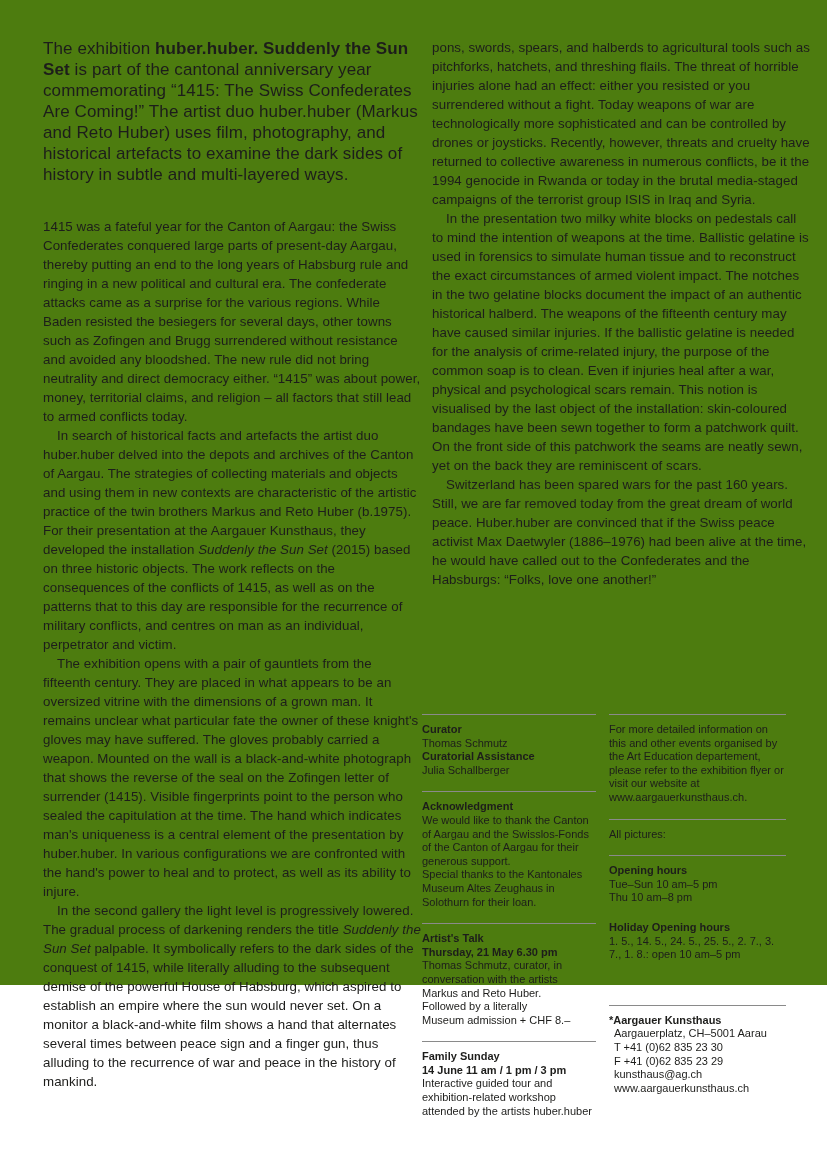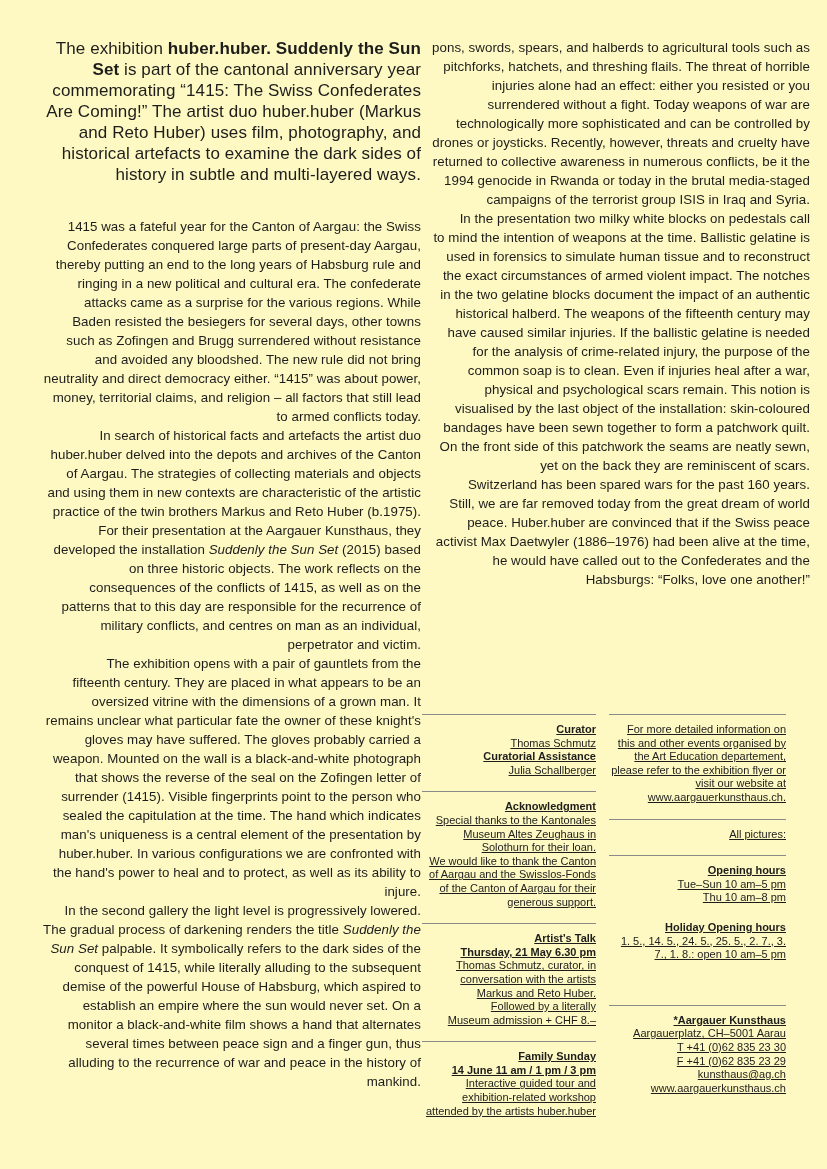--- a/index.html
+++ b/index.html
@@ -11,23 +11,22 @@
     width: 827px;
     height: 1169px;
     font-family: "Liberation Sans", sans-serif;
     color: #1d1d1b;
     position: relative;
     overflow: hidden;
   }
   .page {
     position: relative;
     width: 827px;
-    height: 1169px;
-    background: #fef9c3;
-    text-align: right;
+    height: 985px;
+    background: #4d7c0f;
   }
   .col-left {
     position: absolute;
     left: 43px;
     top: 38px;
     width: 378px;
   }
   .col-right {
     position: absolute;
     left: 432px;
@@ -62,21 +61,20 @@
     line-height: 13.6px;
   }
   .info-col.right {
     width: 177px;
     margin-left: 13px;
   }
   .block {
     border-top: 1.5px solid #8a8a8a;
     padding-top: 8px;
     margin-top: 14px;
-    text-decoration: underline;
   }
   .block:first-child { margin-top: 0; }
   .block.gap { margin-top: 43px; }
   .line { min-height: 13.6px; }
   .line.lgap { margin-top: 16px; }
   .block.hang .line { padding-left: 5px; }
   .block.hang .line:first-child { padding-left: 0; }
 </style>
 </head>
 <body>
@@ -100,22 +98,22 @@
     <div class="info-grid">
       <div class="info-col" id="info-left">
           <div class="block">
             <div class="line"><span class="b">Curator</span></div>
             <div class="line"><span>Thomas Schmutz</span></div>
             <div class="line"><span class="b">Curatorial Assistance</span></div>
             <div class="line"><span>Julia Schallberger</span></div>
           </div>
           <div class="block">
             <div class="line"><span class="b">Acknowledgment</span></div>
+            <div class="line"><span>We would like to thank the Canton of Aargau and the Swisslos-Fonds of the Canton of Aargau for their generous support.</span></div>
             <div class="line"><span>Special thanks to the Kantonales Museum Altes Zeughaus in Solothurn for their loan.</span></div>
-            <div class="line"><span>We would like to thank the Canton of Aargau and the Swisslos-Fonds of the Canton of Aargau for their generous support.</span></div>
           </div>
           <div class="block">
             <div class="line"><span class="b">Artist's Talk</span></div>
             <div class="line"><span class="b">Thursday, 21 May 6.30 pm</span></div>
             <div class="line"><span>Thomas Schmutz, curator, in conversation with the artists Markus and Reto Huber.</span></div>
             <div class="line"><span>Followed by a literally</span></div>
             <div class="line"><span>Museum admission + CHF 8.–</span></div>
           </div>
           <div class="block">
             <div class="line"><span class="b">Family Sunday</span></div>

